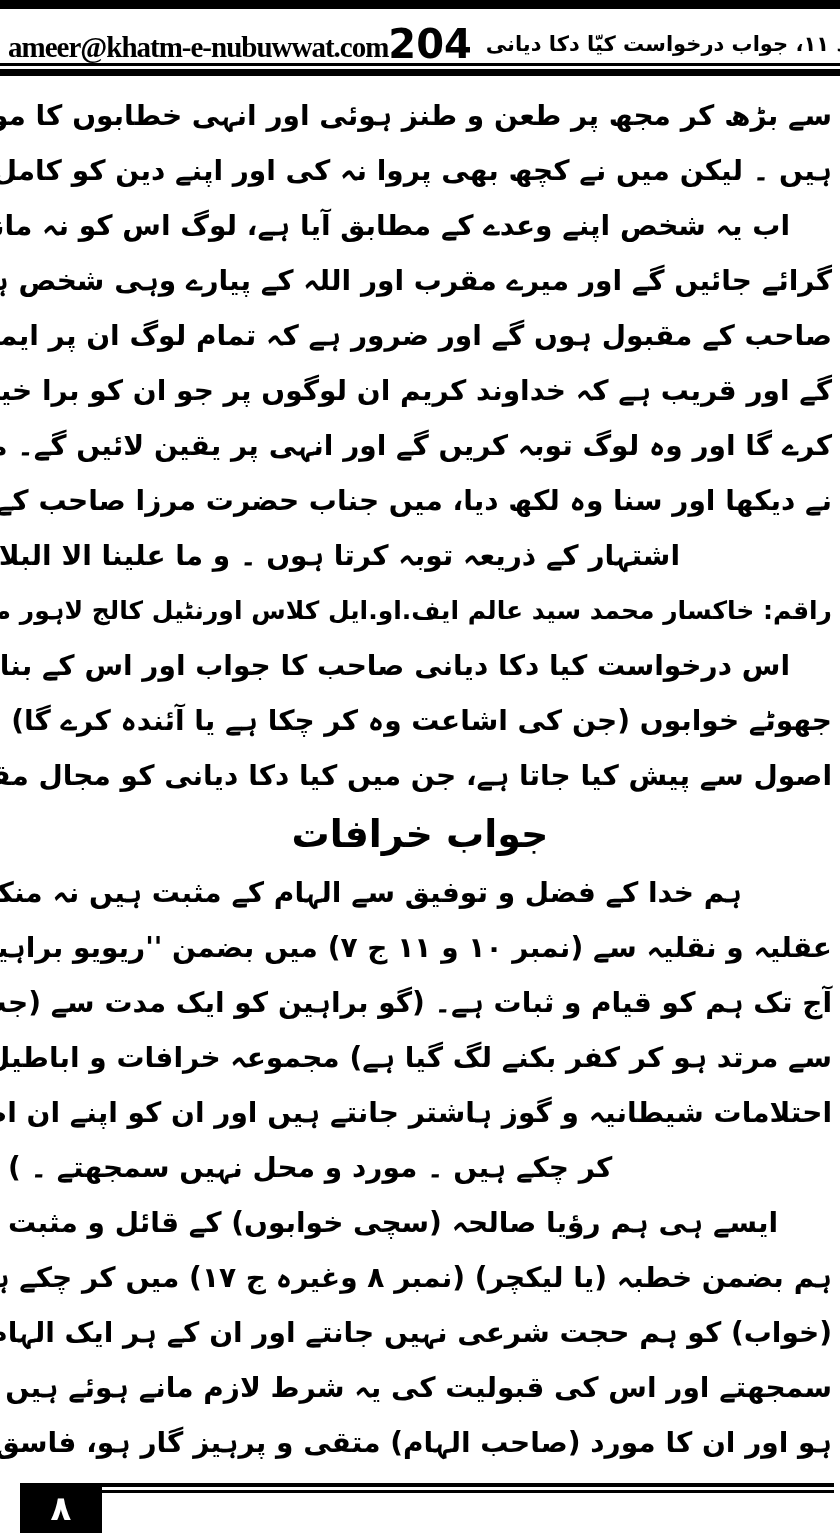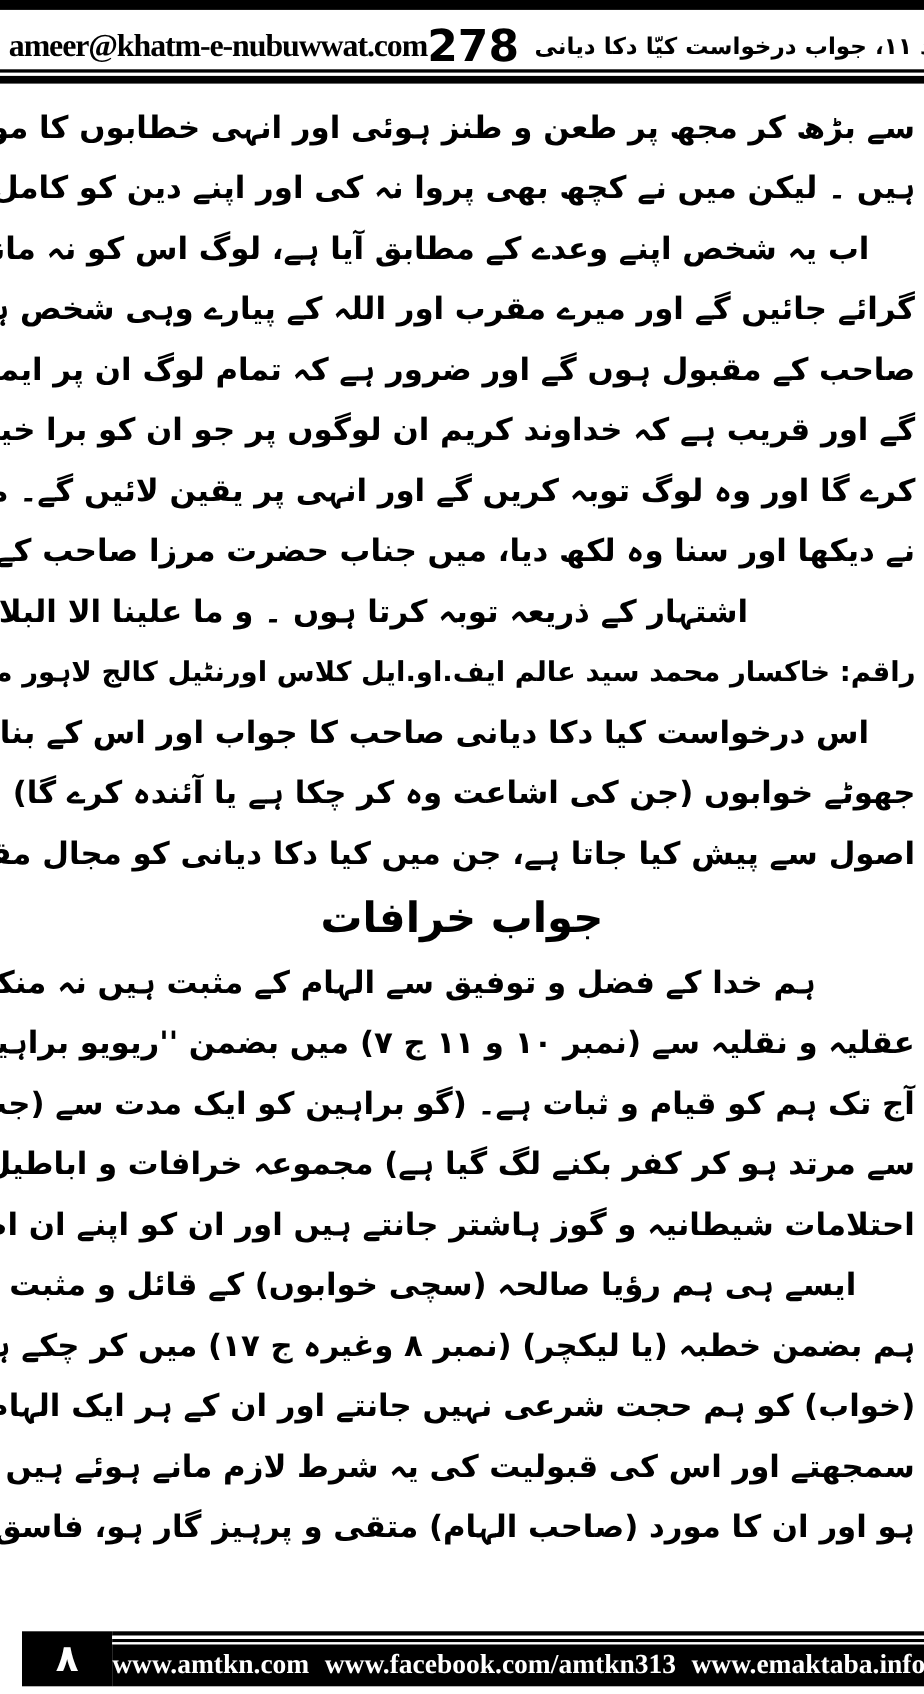--- a/index.html
+++ b/index.html
@@ -8,21 +8,21 @@
     position:relative; width:840px; height:1540px; background:#fff;
     color:#000;
   }
 
   
   .top-bar { position:absolute; top:0; left:0; width:840px; height:9px; background:#000; }
 
   
   .header-row {
     position:absolute; top:20px; left:0; width:840px; height:44px;
-    display:flex; align-items:center; justify-content:space-between;
+    display:flex; align-items:flex-end; justify-content:space-between;
     padding:0 10px 0 8px;
   }
   .email {
     font-family:"Liberation Serif","DejaVu Serif",serif;
     font-weight:bold; font-size:29px; letter-spacing:-1px; white-space:nowrap;
   }
   .header-right { display:flex; align-items:center; direction:rtl; gap:14px; }
   .book-title {
     font-family:"DejaVu Sans",sans-serif; direction:rtl;
     font-weight:bold; font-size:21px; white-space:nowrap;
@@ -88,21 +88,21 @@
 <body>
 
 <div class="page">
 
   <div class="top-bar"></div>
 
   <div class="header-row">
     <span class="email">ameer@khatm-e-nubuwwat.com</span>
     <span class="header-right">
       <span class="book-title">محاسبہ قادیانیت جلد ۱۱، جواب درخواست کیّا دکا دیانی</span>
-      <span class="page-num-top">278</span>
+      <span class="page-num-top">204</span>
     </span>
   </div>
 
   <div class="double-rule"></div>
 
   <div class="body-text">
     <div class="ln">سے بڑھ کر مجھ پر طعن و طنز ہوئی اور انہی خطابوں کا مورد ہوا۔ جس کے مرزا صاحب ہو رہے</div>
     <div class="ln">ہیں ۔ لیکن میں نے کچھ بھی پروا نہ کی اور اپنے دین کو کامل کر دیا۔</div>
     <div class="ln indent-sm">اب یہ شخص اپنے وعدے کے مطابق آیا ہے، لوگ اس کو نہ مانیں گے تو جہنم میں</div>
     <div class="ln">گرائے جائیں گے اور میرے مقرب اور اللہ کے پیارے وہی شخص ہوں گے، جو مرزا</div>
@@ -116,37 +116,33 @@
     <div class="ln">جھوٹے خوابوں (جن کی اشاعت وہ کر چکا ہے یا آئندہ کرے گا) رد و ابطال ایسے مسلمہ</div>
     <div class="ln align-left">اصول سے پیش کیا جاتا ہے، جن میں کیا دکا دیانی کو مجال مقال نہ ہو۔</div>
 
     <div class="section-heading">جواب خرافات</div>
 
     <div class="ln indent-lg">ہم خدا کے فضل و توفیق سے الہام کے مثبت ہیں نہ منکر اور اس کا اثبات دلائل</div>
     <div class="ln">عقلیہ و نقلیہ سے (نمبر ۱۰ و ۱۱ ج ۷) میں بضمن ''ریویو براہین احمدیہ'' ایسا کر چکے ہیں۔ جس پر</div>
     <div class="ln">آج تک ہم کو قیام و ثبات ہے۔ (گو براہین کو ایک مدت سے (جب سے کہ کا دیانی اسلام</div>
     <div class="ln">سے مرتد ہو کر کفر بکنے لگ گیا ہے) مجموعہ خرافات و اباطیل اور اس کے مندرجہ الہامات کو</div>
     <div class="ln">احتلامات شیطانیہ و گوز ہاشتر جانتے ہیں اور ان کو اپنے ان اصول دلائل کا جو ریویو میں بیان</div>
+    <div class="ln align-left">کر چکے ہیں ۔ مورد و محل نہیں سمجھتے ۔ )</div>
     <div class="ln indent-md">ایسے ہی ہم رؤیا صالحہ (سچی خوابوں) کے قائل و مثبت ہیں، نہ منکر اور ان کا اثبات</div>
     <div class="ln">ہم بضمن خطبہ (یا لیکچر) (نمبر ۸ وغیرہ ج ۱۷) میں کر چکے ہیں ۔ ولیکن غیر نبی کے الہام یا رؤیا</div>
     <div class="ln">(خواب) کو ہم حجت شرعی نہیں جانتے اور ان کے ہر ایک الہام کو تلبیس ابلیس سے محفوظ نہیں</div>
     <div class="ln">سمجھتے اور اس کی قبولیت کی یہ شرط لازم مانے ہوئے ہیں کہ وہ ظاہر دلائل شریعت کا مخالف نہ</div>
     <div class="ln">ہو اور ان کا مورد (صاحب الہام) متقی و پرہیز گار ہو، فاسق، فاجر اور اخوان الشیاطین سے نہ</div>
   </div>
 
   <div class="footer">
     <div class="footer-page-box">
       <span>۸</span>
     </div>
     <div class="footer-bar-wrap">
       <div class="rule-a"></div>
       <div class="rule-gap"></div>
       <div class="rule-b"></div>
       <div class="rule-gap2"></div>
-      <div class="footer-bar">
-        <span>www.amtkn.com</span>
-        <span>www.facebook.com/amtkn313</span>
-        <span>www.emaktaba.info</span>
-      </div>
     </div>
   </div>
 
 </div>
 
 </body></html>

